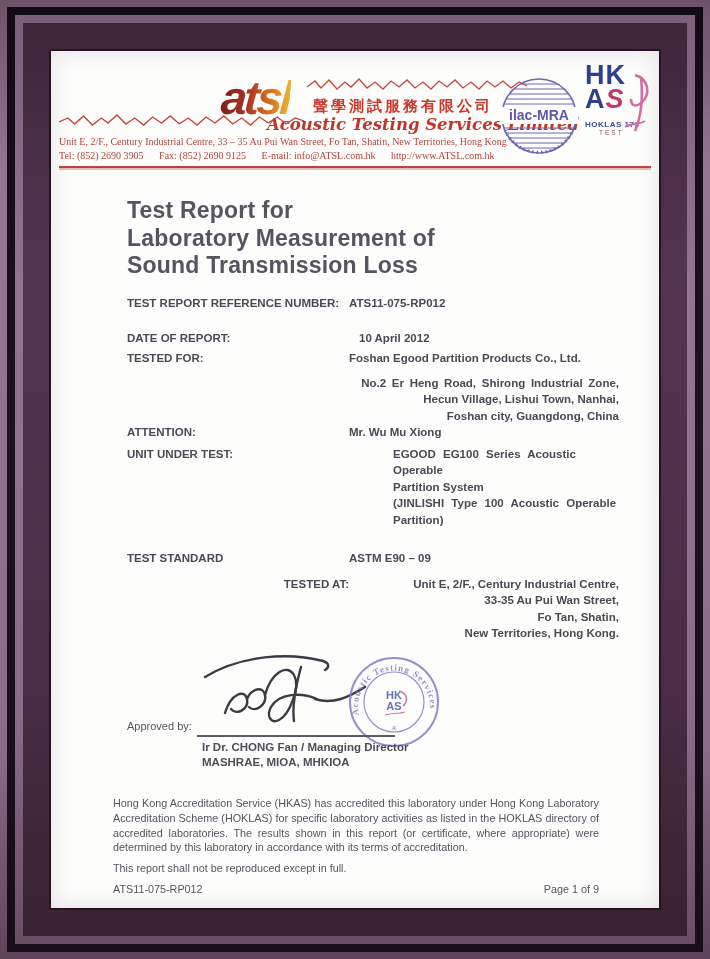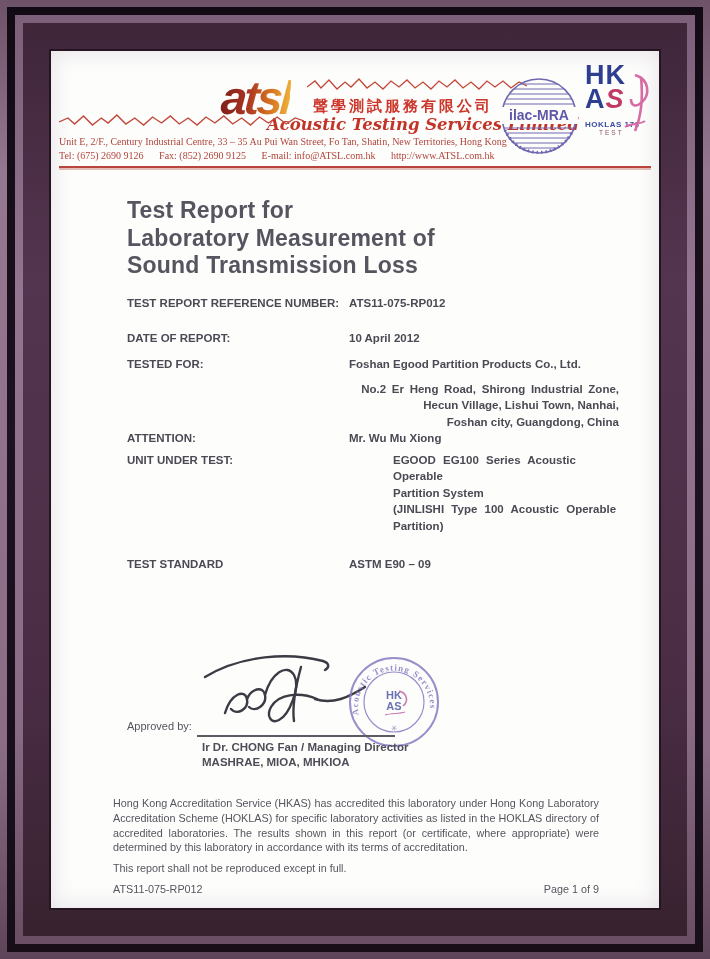--- a/index.html
+++ b/index.html
@@ -29,21 +29,21 @@
   .hoklas-sub{font-size:6.5px;color:#8c5560;letter-spacing:2px;margin-left:14px;}
   .addr1{position:absolute;left:8px;top:85px;font-family:"Liberation Serif",serif;font-size:10px;color:#b0443c;white-space:nowrap;text-align:center;}
   .addr2{position:absolute;left:8px;top:99px;font-family:"Liberation Serif",serif;font-size:10px;color:#b0443c;white-space:nowrap;}
   .addr2 span{margin-right:13px;}
   .rule{position:absolute;left:8px;top:115px;width:592px;height:2px;background:#b8453b;box-shadow:0 2px 0 rgba(184,69,59,.35);}
 
   
   .title{position:absolute;left:76px;top:146px;font-size:23px;font-weight:bold;color:#55545f;line-height:27.5px;letter-spacing:.2px;}
   .fields{position:absolute;left:76px;top:244px;width:492px;font-size:11.5px;font-weight:bold;color:#4b4a54;line-height:16.5px;}
   .frow{display:grid;grid-template-columns:222px 1fr;}
-  .mb11{margin-bottom:18px;}.mb10{margin-bottom:10px;}.mb8{margin-bottom:8px;}
+  .mb11{margin-bottom:18px;}.mb10{margin-bottom:4px;gap:10px;}.mb8{margin-bottom:8px;}
   .mb5{margin-bottom:5px;}.mb22{margin-bottom:22px;gap:44px;}.mb9{margin-bottom:9px;}.mb0{margin-bottom:0;text-align:right;}
   .just{word-spacing:4px;}
   .wsp{word-spacing:2.5px;}
 
   
   .approved-by{position:absolute;left:76px;top:669px;font-size:11px;font-weight:500;color:#55545e;text-align:right;}
   .sig-svg{position:absolute;left:138px;top:596px;}
   .sig-line{position:absolute;left:146px;top:684px;width:198px;height:2px;background:#5c5b64;}
   .sig-names{position:absolute;left:151px;top:689px;font-size:11.5px;font-weight:600;color:#4e4d57;line-height:15px;}
   .stamp{position:absolute;left:296px;top:604px;opacity:.88;}
@@ -109,21 +109,21 @@
         <path d="M28,4 C42,8 44,24 34,32 C28,37 24,34 24,28" fill="none" stroke="#d76ba4" stroke-width="2.6"></path>
         <path d="M34,6 C36,26 34,46 28,60" fill="none" stroke="#d76ba4" stroke-width="2.6"></path>
         <path d="M18,56 C24,52 32,54 38,50" fill="none" stroke="#d76ba4" stroke-width="2"></path>
       </svg>
       <div class="hoklas">HOKLAS 173</div>
       <div class="hoklas-sub">TEST</div>
     </div>
 
     <div class="addr1">Unit E, 2/F., Century Industrial Centre, 33 – 35 Au Pui Wan Street, Fo Tan, Shatin, New Territories, Hong Kong</div>
     <div class="addr2">
-      <span>Tel: (675) 2690 9126</span>
+      <span>Tel: (852) 2690 3905</span>
       <span>Fax: (852) 2690 9125</span>
       <span>E-mail: info@ATSL.com.hk</span>
       <span>http://www.ATSL.com.hk</span>
     </div>
     <div class="rule"></div>
 
     <div class="title">
       <div>Test Report for</div>
       <div>Laboratory Measurement of</div>
       <div>Sound Transmission Loss</div>
@@ -159,20 +159,29 @@
         <div>
           <div class="just">EGOOD EG100 Series Acoustic Operable</div>
           <div>Partition System</div>
           <div class="just">(JINLISHI Type 100 Acoustic Operable</div>
           <div>Partition)</div>
         </div>
       </div>
       <div class="frow mb9">
         <div>TEST STANDARD</div>
         <div>ASTM E90 – 09</div>
+      </div>
+      <div class="frow mb0">
+        <div>TESTED AT:</div>
+        <div>
+          <div>Unit E, 2/F., Century Industrial Centre,</div>
+          <div>33-35 Au Pui Wan Street,</div>
+          <div>Fo Tan, Shatin,</div>
+          <div>New Territories, Hong Kong.</div>
+        </div>
       </div>
     </div>
 
     <svg class="sig-svg" width="212" height="92" viewBox="0 0 212 92">
       <g fill="none" stroke="#3c3b44" stroke-width="2.4" stroke-linecap="round">
         <path d="M16,30 C52,8 100,5 134,14 C140,16 141,20 136,23"></path>
         <path d="M36,66 C42,46 56,42 58,52 C60,62 48,69 42,62"></path>
         <path d="M58,52 C62,42 74,38 76,48 C78,58 66,66 60,60"></path>
         <path d="M76,48 C82,26 98,16 105,28 C112,40 100,68 90,73 C82,77 77,69 82,60 C90,46 112,45 128,52"></path>
         <path d="M112,20 C106,42 103,60 105,74"></path>

